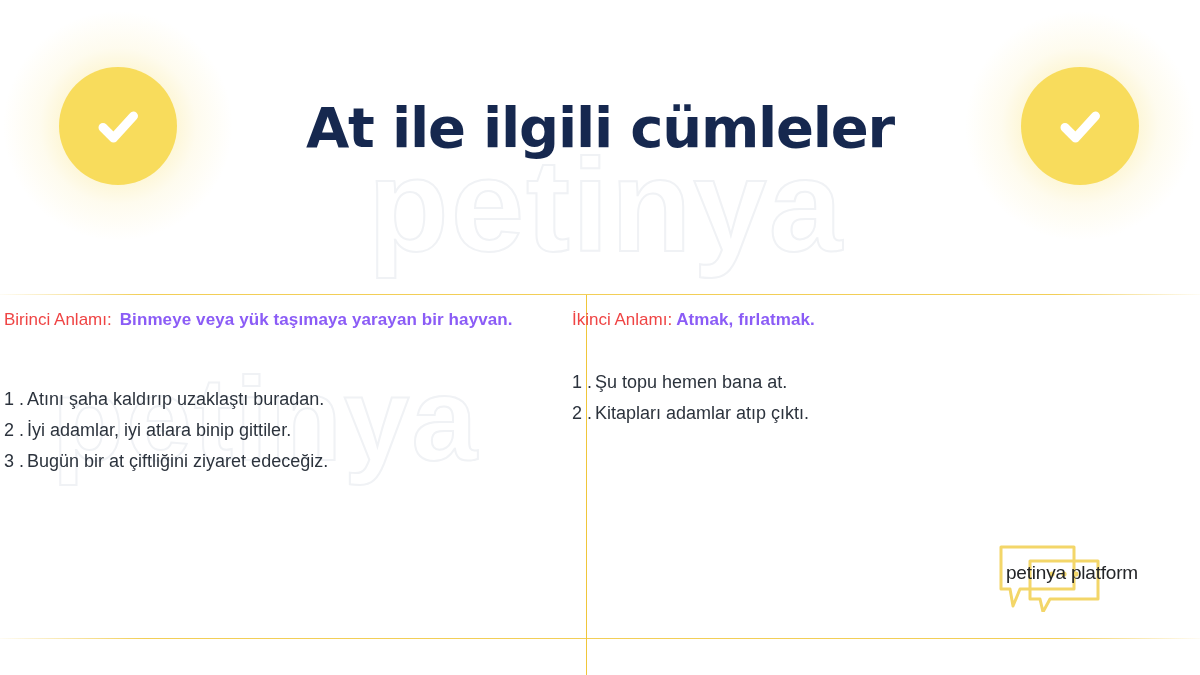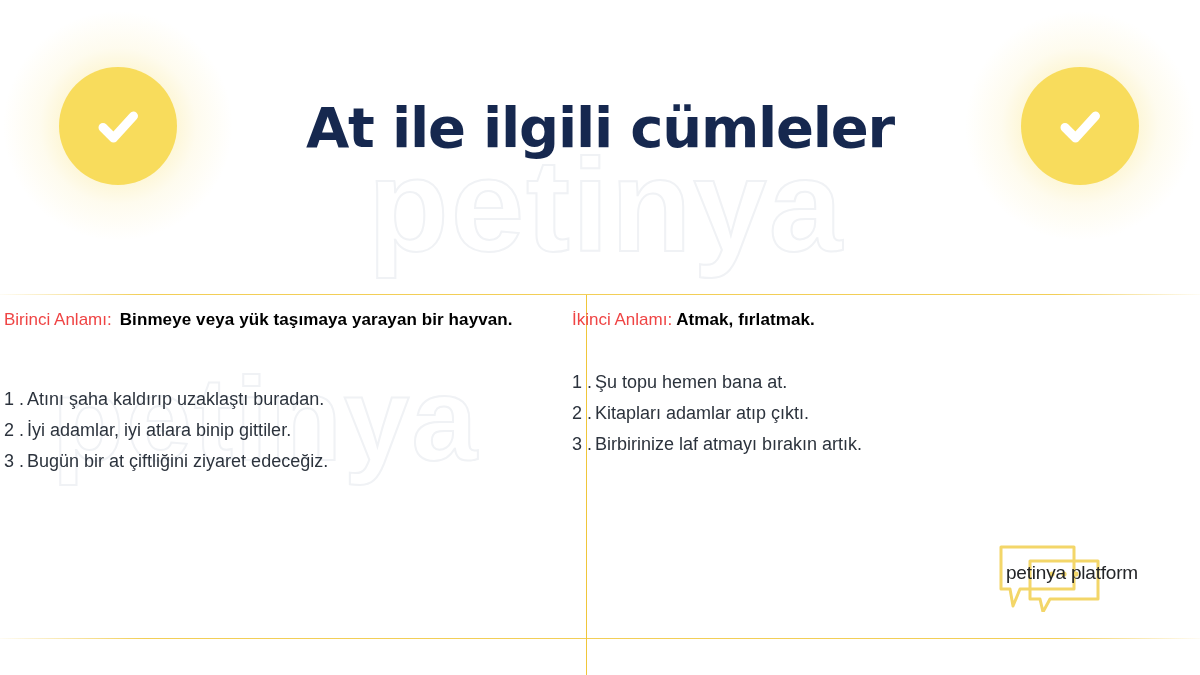--- a/index.html
+++ b/index.html
@@ -146,21 +146,21 @@
     color: #2c333d;
     font-weight: 400;
   }
   .col-left .meaning-line { font-size: 17px; }
 
   .meaning-label {
     color: #ef4444;
     font-weight: 400;
   }
   .meaning-value {
-    color: #000000;
+    color: #8b5cf6;
     font-weight: 700;
     letter-spacing: 0.1px;
   }
   .col-left .meaning-label { margin-right: 8px; }
   .col-right .meaning-label { margin-right: 4px; }
 
   .sentences {
     list-style: none;
     margin-top: 32px;
   }
@@ -248,23 +248,20 @@
     <div class="meaning-line">
       <span class="meaning-label">İkinci Anlamı:</span><span class="meaning-value">Atmak, fırlatmak.</span>
     </div>
     <ul class="sentences">
       <li>
         <span class="s-num">1 .</span><span>Şu topu hemen bana at.</span>
       </li>
       <li>
         <span class="s-num">2 .</span><span>Kitapları adamlar atıp çıktı.</span>
       </li>
-      <li>
-        <span class="s-num">3 .</span><span>Birbirinize laf atmayı bırakın artık.</span>
-      </li>
     </ul>
   </div>
 
   <div class="logo">
     <svg width="172" height="68" viewBox="0 0 172 68" aria-hidden="true">
 
       <path d="M3 3 H76 V45 H22 L15 62 L12 45 H3 Z" fill="none" stroke="#f3d669" stroke-width="3" stroke-linejoin="round"></path>
 
       <path d="M32 17 H100 V55 H52 L45 68 L42 55 H32 Z" fill="none" stroke="#f3d669" stroke-width="3" stroke-linejoin="round"></path>
 

